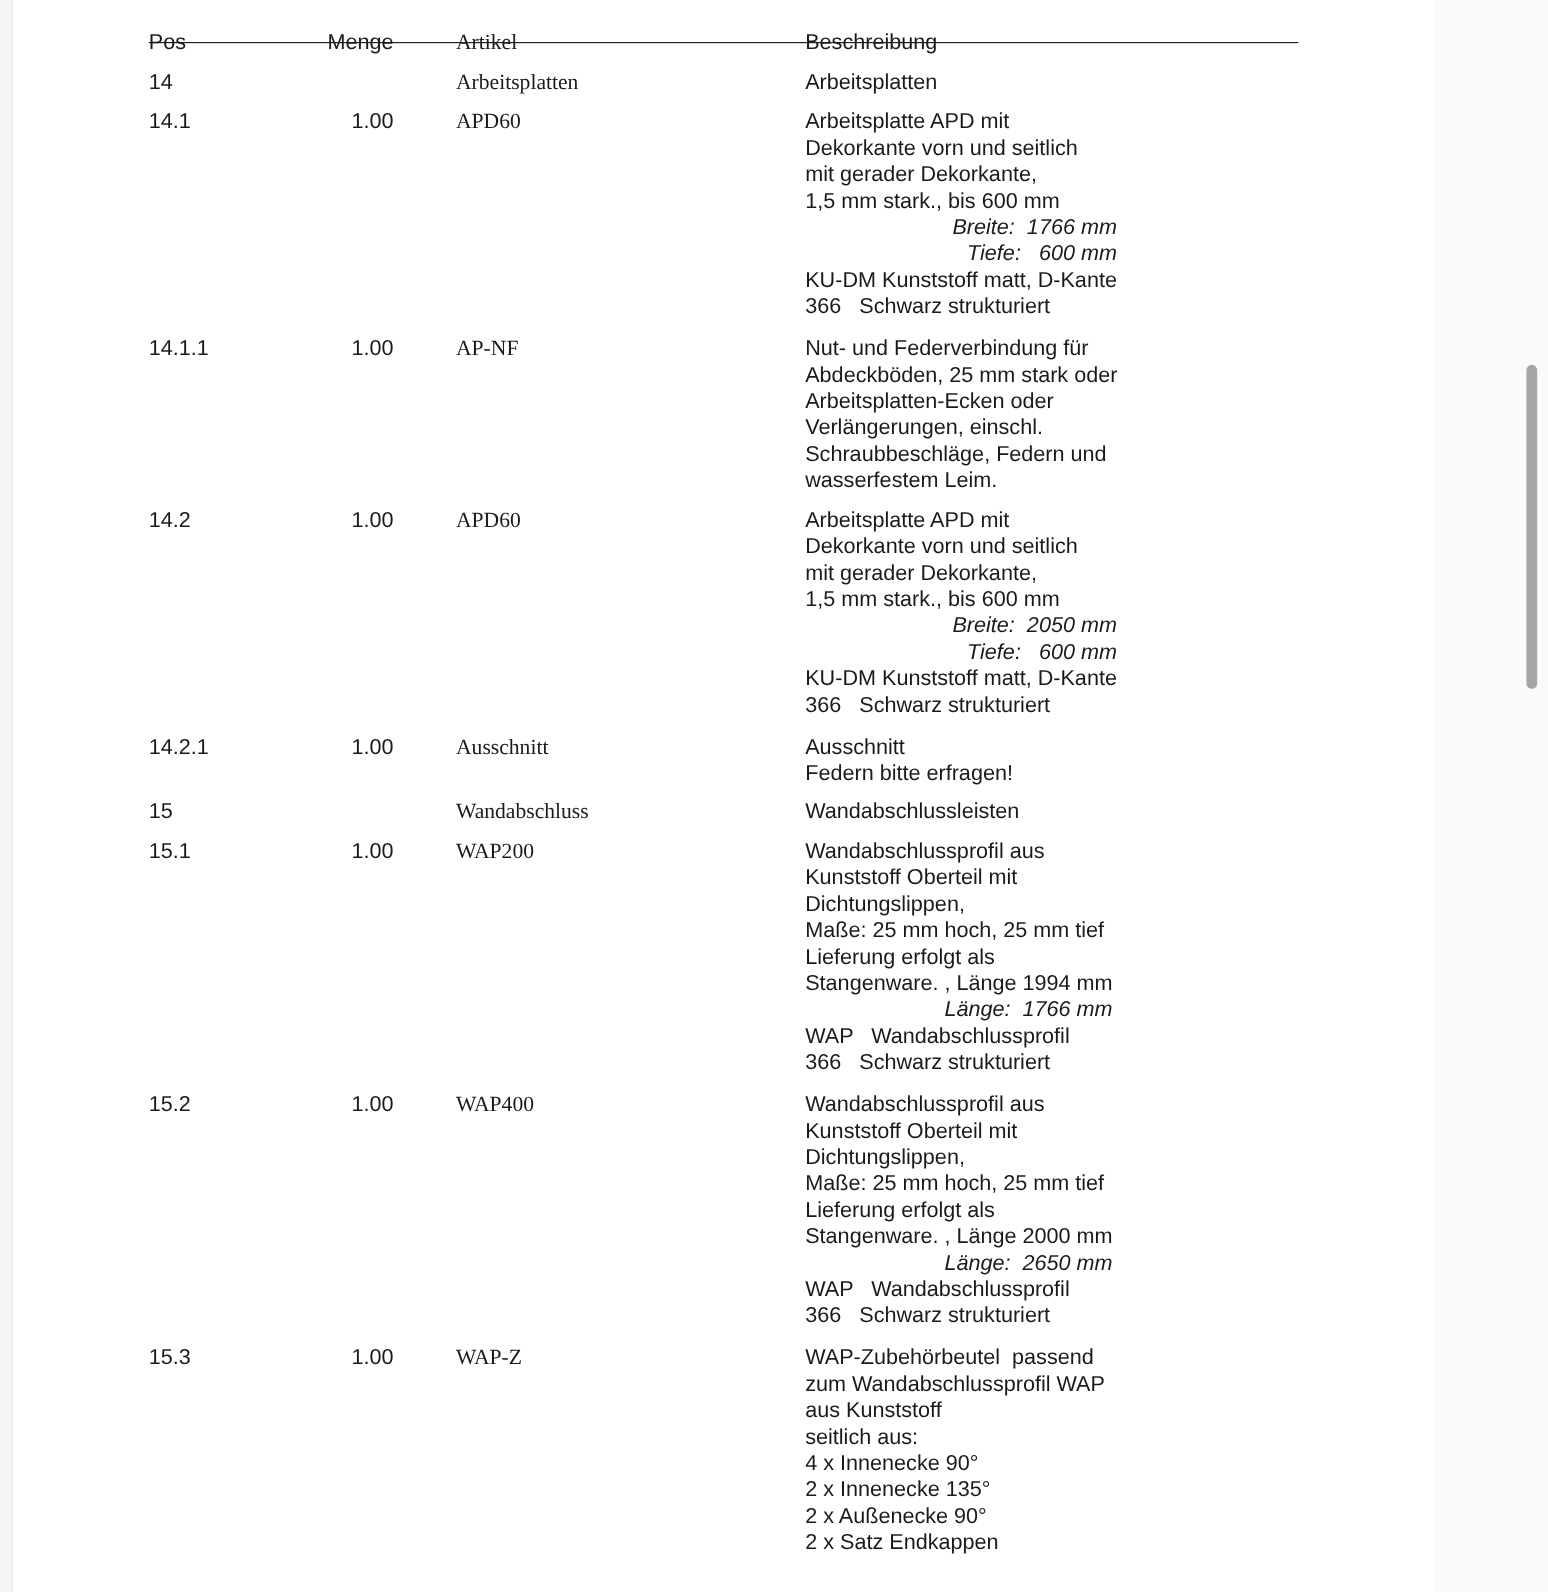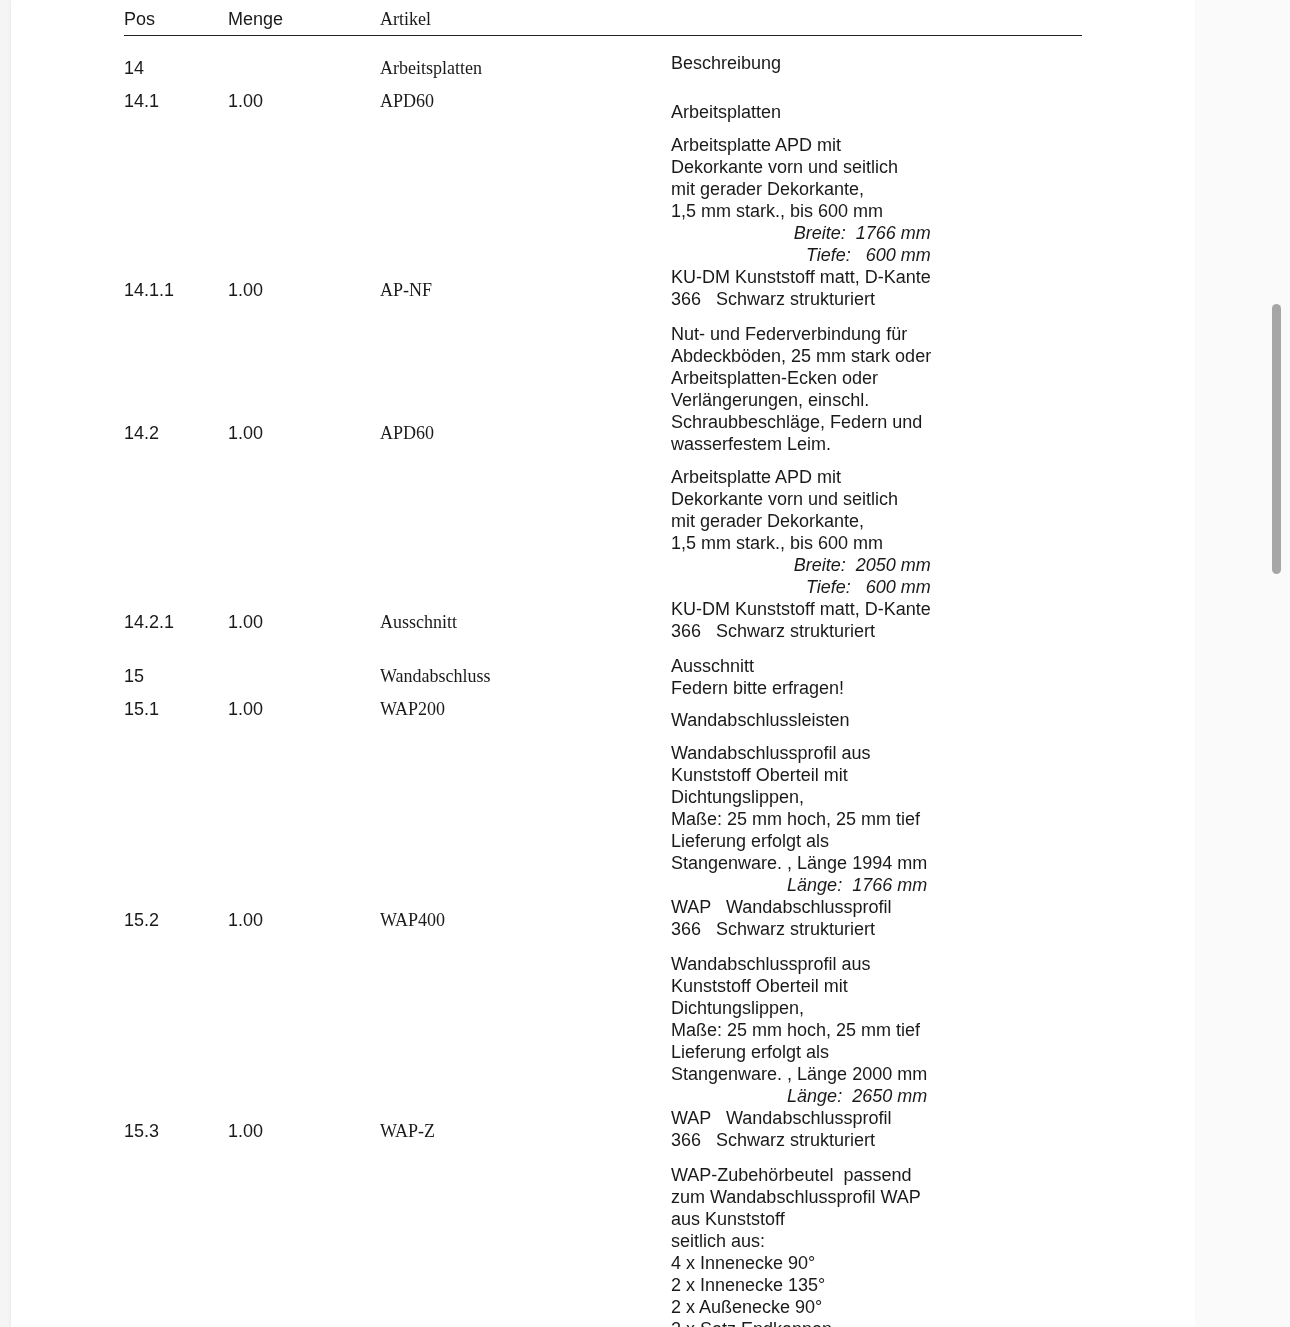--- a/index.html
+++ b/index.html
@@ -19,25 +19,25 @@
     .right-gutter {
       position: absolute; left: 1195px; top: 0; width: 95px; height: 1327px;
       background: #fafafa;
     }
     .scrollbar-thumb {
       position: absolute; left: 1272px; top: 304px; width: 9px; height: 270px;
       background: #a6a6a6; border-radius: 5px;
     }
     .table { position: absolute; left: 124px; top: 0; width: 958px; font-size: 18px; }
     .hdr { position: relative; height: 35px; border-bottom: 1.5px solid #222; }
-    .hdr span { position: absolute; top: 8px; line-height: 22px; }
+    .hdr span { position: absolute; top: 24px; line-height: 22px; }
     .col-pos { position: absolute; left: 0; }
-    .col-menge { position: absolute; left: 104px; width: 100px; }
+    .col-menge { position: absolute; left: 104px; width: 100px; text-align: right; }
     .col-art { position: absolute; left: 256px; font-family: Liberation Serif, serif; }
-    .col-desc { position: absolute; left: 547px; margin-top: 44px; }
+    .col-desc { position: absolute; left: 547px; }
     .row { position: relative; }
     .row .cell { position: absolute; top: 16px; line-height: 22px; }
     .desc-line { display: block; line-height: 22px; white-space: pre; }
     .it { font-style: italic; text-align: right; }
     .bd { font-weight: normal; }
   </style>
 </head>
 <body>
 
 <div class="viewer-bg"></div>

